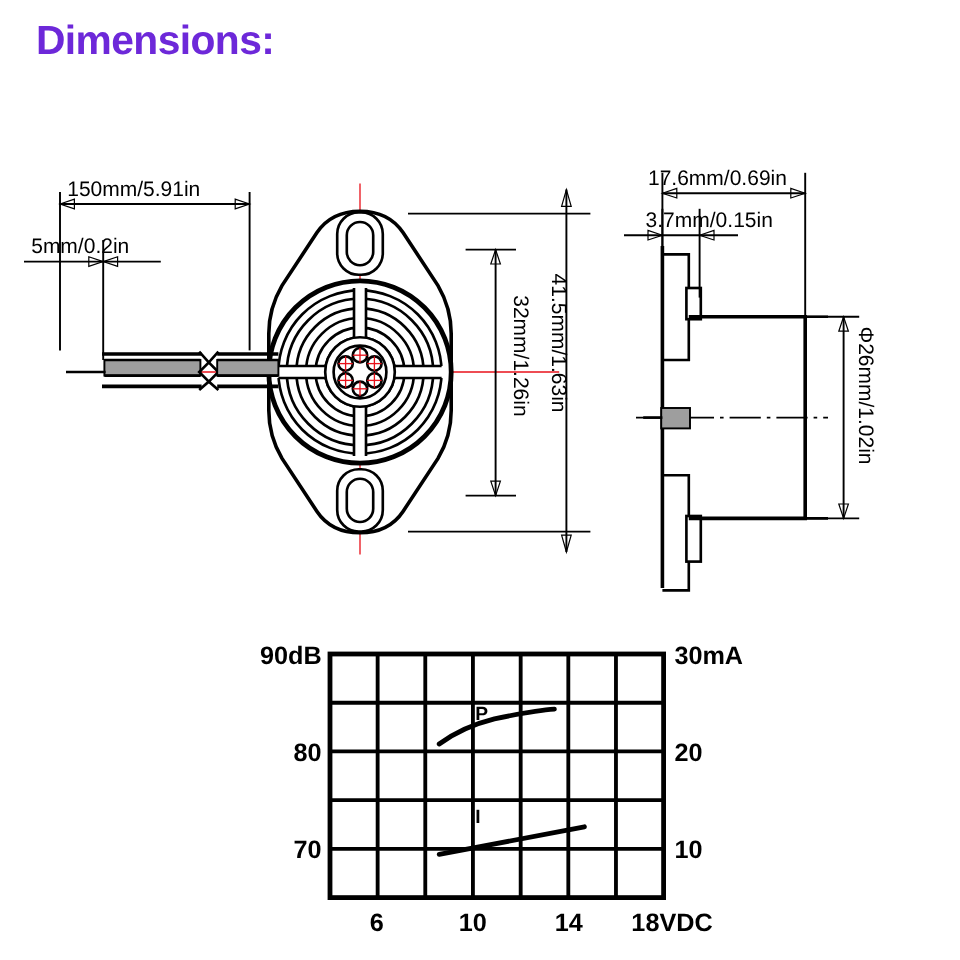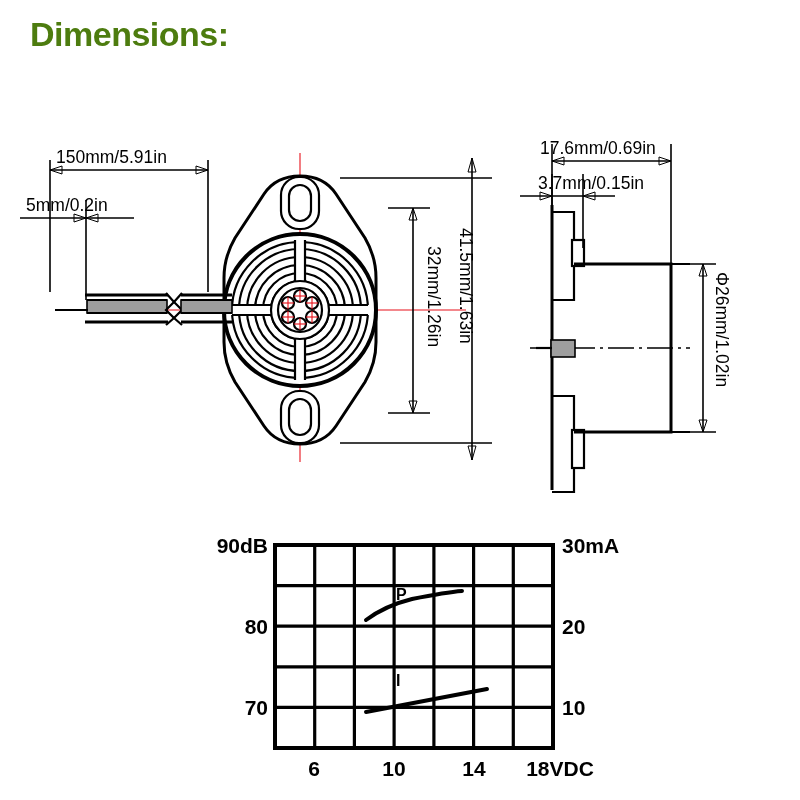--- a/index.html
+++ b/index.html
@@ -23,21 +23,21 @@
     background: #ffffff;
   }
   #title {
     position: absolute;
     left: 30px;
     top: 14px;
     font-size: 34px;
     font-weight: bold;
     letter-spacing: -0.5px;
     line-height: 40px;
-    color: #4d7c0f;
+    color: #6d28d9;
     font-family: "Liberation Sans", sans-serif;
   }
   svg.canvas {
     position: absolute;
     left: 0;
     top: 0;
     width: 800px;
     height: 800px;
   }
   .ln { stroke: #000; fill: none; }

